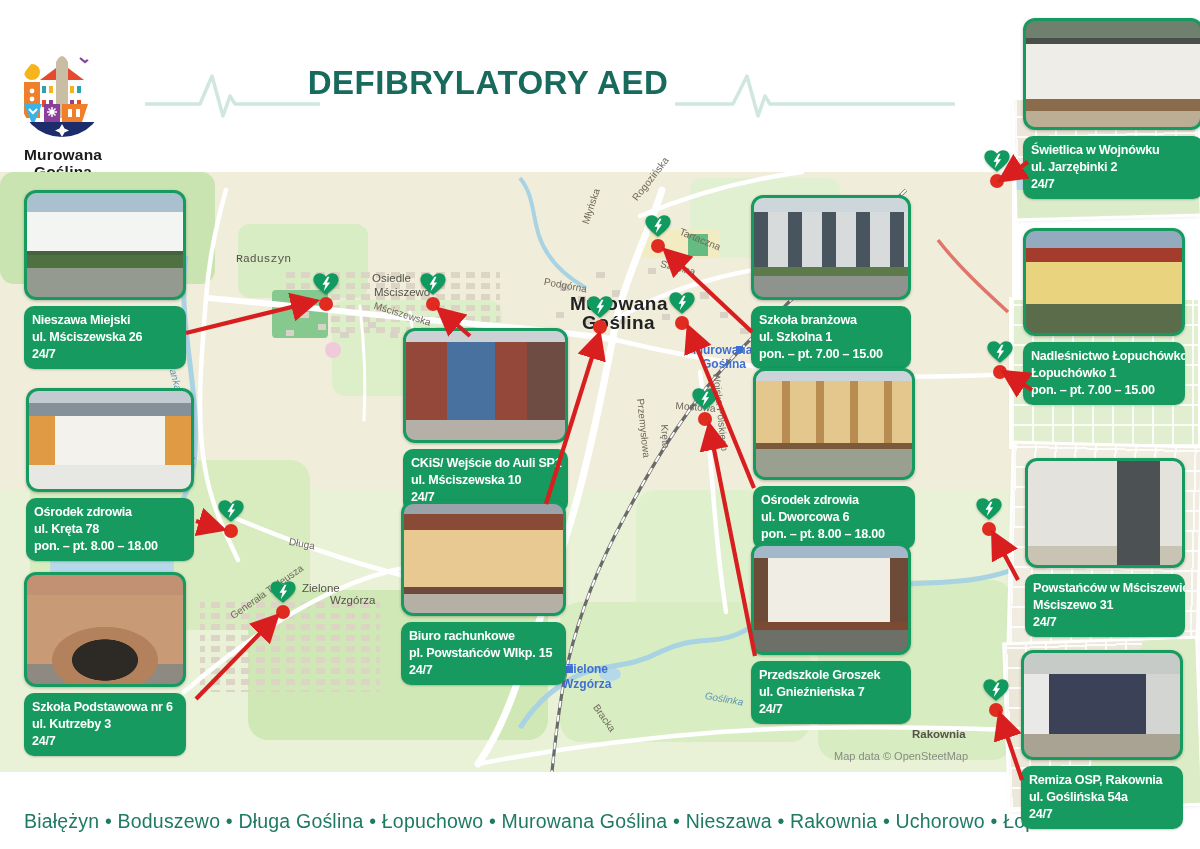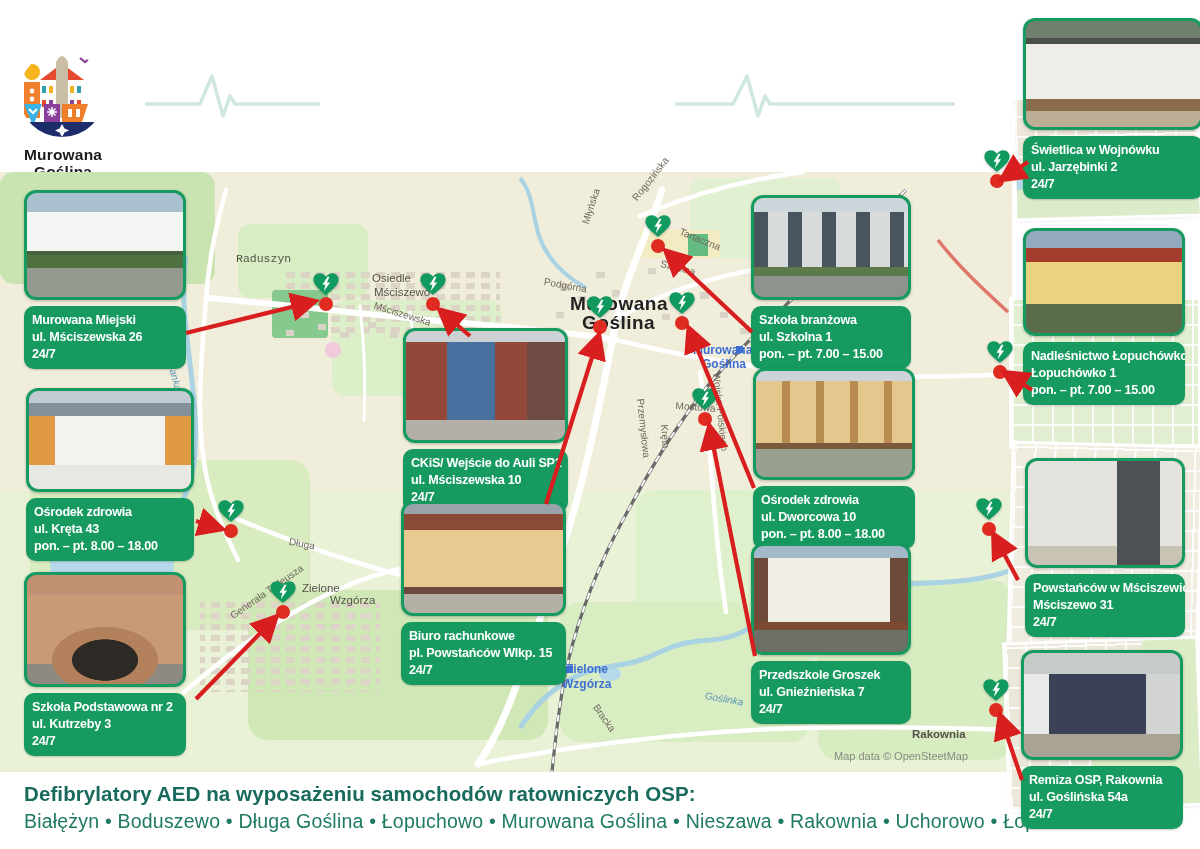--- a/index.html
+++ b/index.html
@@ -140,20 +140,21 @@
   </div>
 
   <svg class="ekg" style="left:145px;top:70px" width="175" height="56" viewBox="0 0 175 56">
     <polyline points="0,34 55,34 67,6 78,46 85,26 90,34 174,34" fill="none" stroke="#cfe7df" stroke-width="3.5" stroke-linejoin="round" stroke-linecap="round"></polyline>
   </svg>
   <svg class="ekg" style="left:675px;top:70px" width="280" height="56" viewBox="0 0 280 56">
     <polyline points="0,34 58,34 72,6 83,46 90,26 95,34 279,34" fill="none" stroke="#cfe7df" stroke-width="3.5" stroke-linejoin="round" stroke-linecap="round"></polyline>
   </svg>
 
   <div class="title">
+    <div>DEFIBRYLATORY AED</div>
   </div>
 
   <div class="map">
     <svg class="map-art" width="1012" height="600" viewBox="0 0 1012 600">
       <defs>
         <pattern id="pb" width="15" height="11" patternUnits="userSpaceOnUse">
             <rect x="1" y="1" width="9" height="6" fill="#dcd5c5"></rect>
           </pattern>
       </defs>
       <rect width="1012" height="600" fill="#f0edda"></rect>
@@ -269,37 +270,37 @@
       <span class="ml st" style="left: 558px; top: 462px; transform: rotate(80deg);">Poznańska</span>
       <span class="ml pl" style="left: 494px; top: 662px;">Osiedle</span>
       <span class="ml pl" style="left: 492px; top: 675px;">600-lecia</span>
       <span class="ml pl" style="left: 912px; top: 728px; font-weight: bold;">Rakownia</span>
       <span class="ml badge" style="left: 28px; top: 544px;">196</span>
     </div>
 
   <div class="card" style="left:24px;top:190px;width:162px">
     <div class="ph p1" style="height:110px"></div>
     <div class="lbl">
-      <div>Murowana Miejski</div>
+      <div>Nieszawa Miejski</div>
       <div>ul. Mściszewska 26</div>
       <div>24/7</div>
     </div>
   </div>
   <div class="card" style="left:26px;top:388px;width:168px">
     <div class="ph p2" style="height:104px"></div>
     <div class="lbl">
       <div>Ośrodek zdrowia</div>
-      <div>ul. Kręta 43</div>
+      <div>ul. Kręta 78</div>
       <div>pon. – pt. 8.00 – 18.00</div>
     </div>
   </div>
   <div class="card" style="left:24px;top:572px;width:162px">
     <div class="ph p3" style="height:115px"></div>
     <div class="lbl">
-      <div>Szkoła Podstawowa nr 2</div>
+      <div>Szkoła Podstawowa nr 6</div>
       <div>ul. Kutrzeby 3</div>
       <div>24/7</div>
     </div>
   </div>
   <div class="card" style="left:403px;top:328px;width:165px">
     <div class="ph p4" style="height:115px"></div>
     <div class="lbl">
       <div>CKiS/ Wejście do Auli SP1</div>
       <div>ul. Mściszewska 10</div>
       <div>24/7</div>
@@ -318,21 +319,21 @@
     <div class="lbl">
       <div>Szkoła branżowa</div>
       <div>ul. Szkolna 1</div>
       <div>pon. – pt. 7.00 – 15.00</div>
     </div>
   </div>
   <div class="card" style="left:753px;top:368px;width:162px">
     <div class="ph p7" style="height:112px"></div>
     <div class="lbl">
       <div>Ośrodek zdrowia</div>
-      <div>ul. Dworcowa 10</div>
+      <div>ul. Dworcowa 6</div>
       <div>pon. – pt. 8.00 – 18.00</div>
     </div>
   </div>
   <div class="card" style="left:751px;top:543px;width:160px">
     <div class="ph p8" style="height:112px"></div>
     <div class="lbl">
       <div>Przedszkole Groszek</div>
       <div>ul. Gnieźnieńska 7</div>
       <div>24/7</div>
     </div>
@@ -448,16 +449,15 @@
       <line x1="752" y1="332" x2="668" y2="253"></line>
       <line x1="754" y1="488" x2="690" y2="331"></line>
       <line x1="755" y1="656" x2="710" y2="429"></line>
       <line x1="1028" y1="162" x2="1004" y2="178"></line>
       <line x1="1032" y1="390" x2="1007" y2="374"></line>
       <line x1="1018" y1="580" x2="995" y2="537"></line>
       <line x1="1022" y1="780" x2="1001" y2="718"></line>
     </g>
   </svg>
 
-  <div class="foot-head">Defibrylatory AED na wyposażeniu samochodów ratowniczych OSP:</div>
   <div class="foot-list">Białężyn • Boduszewo • Długa Goślina • Łopuchowo • Murowana Goślina • Nieszawa • Rakownia • Uchorowo • Łopuchówko</div>
 
 </div>
 
 </body></html>

